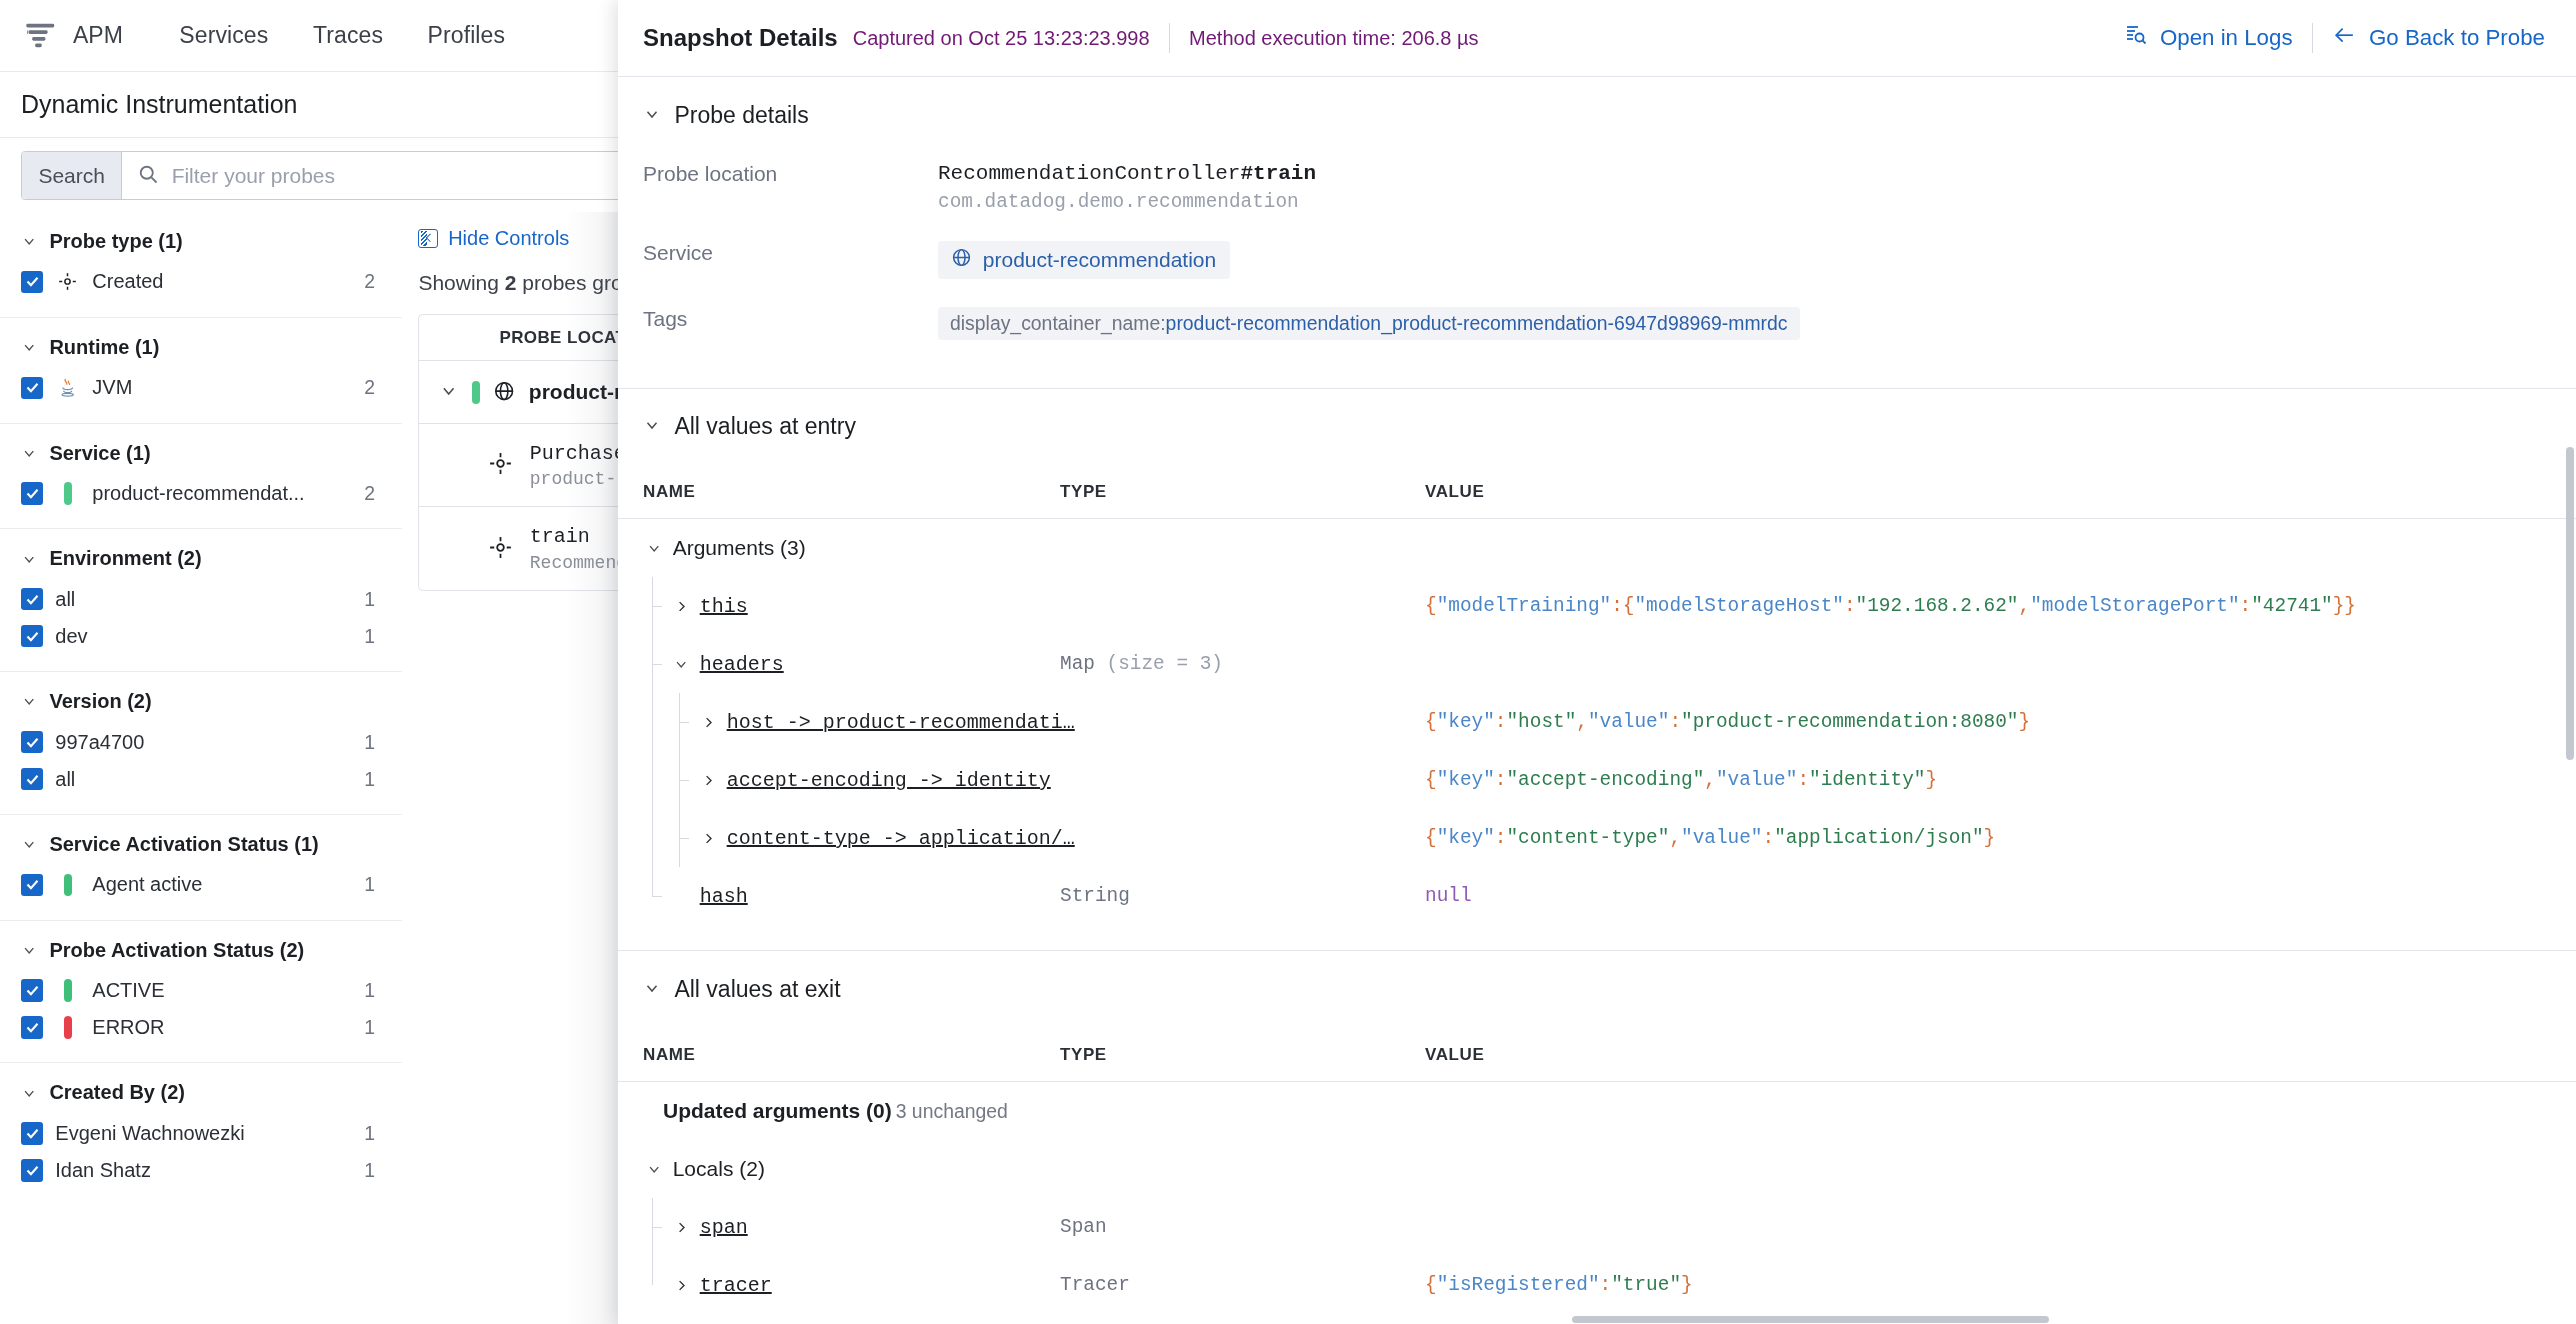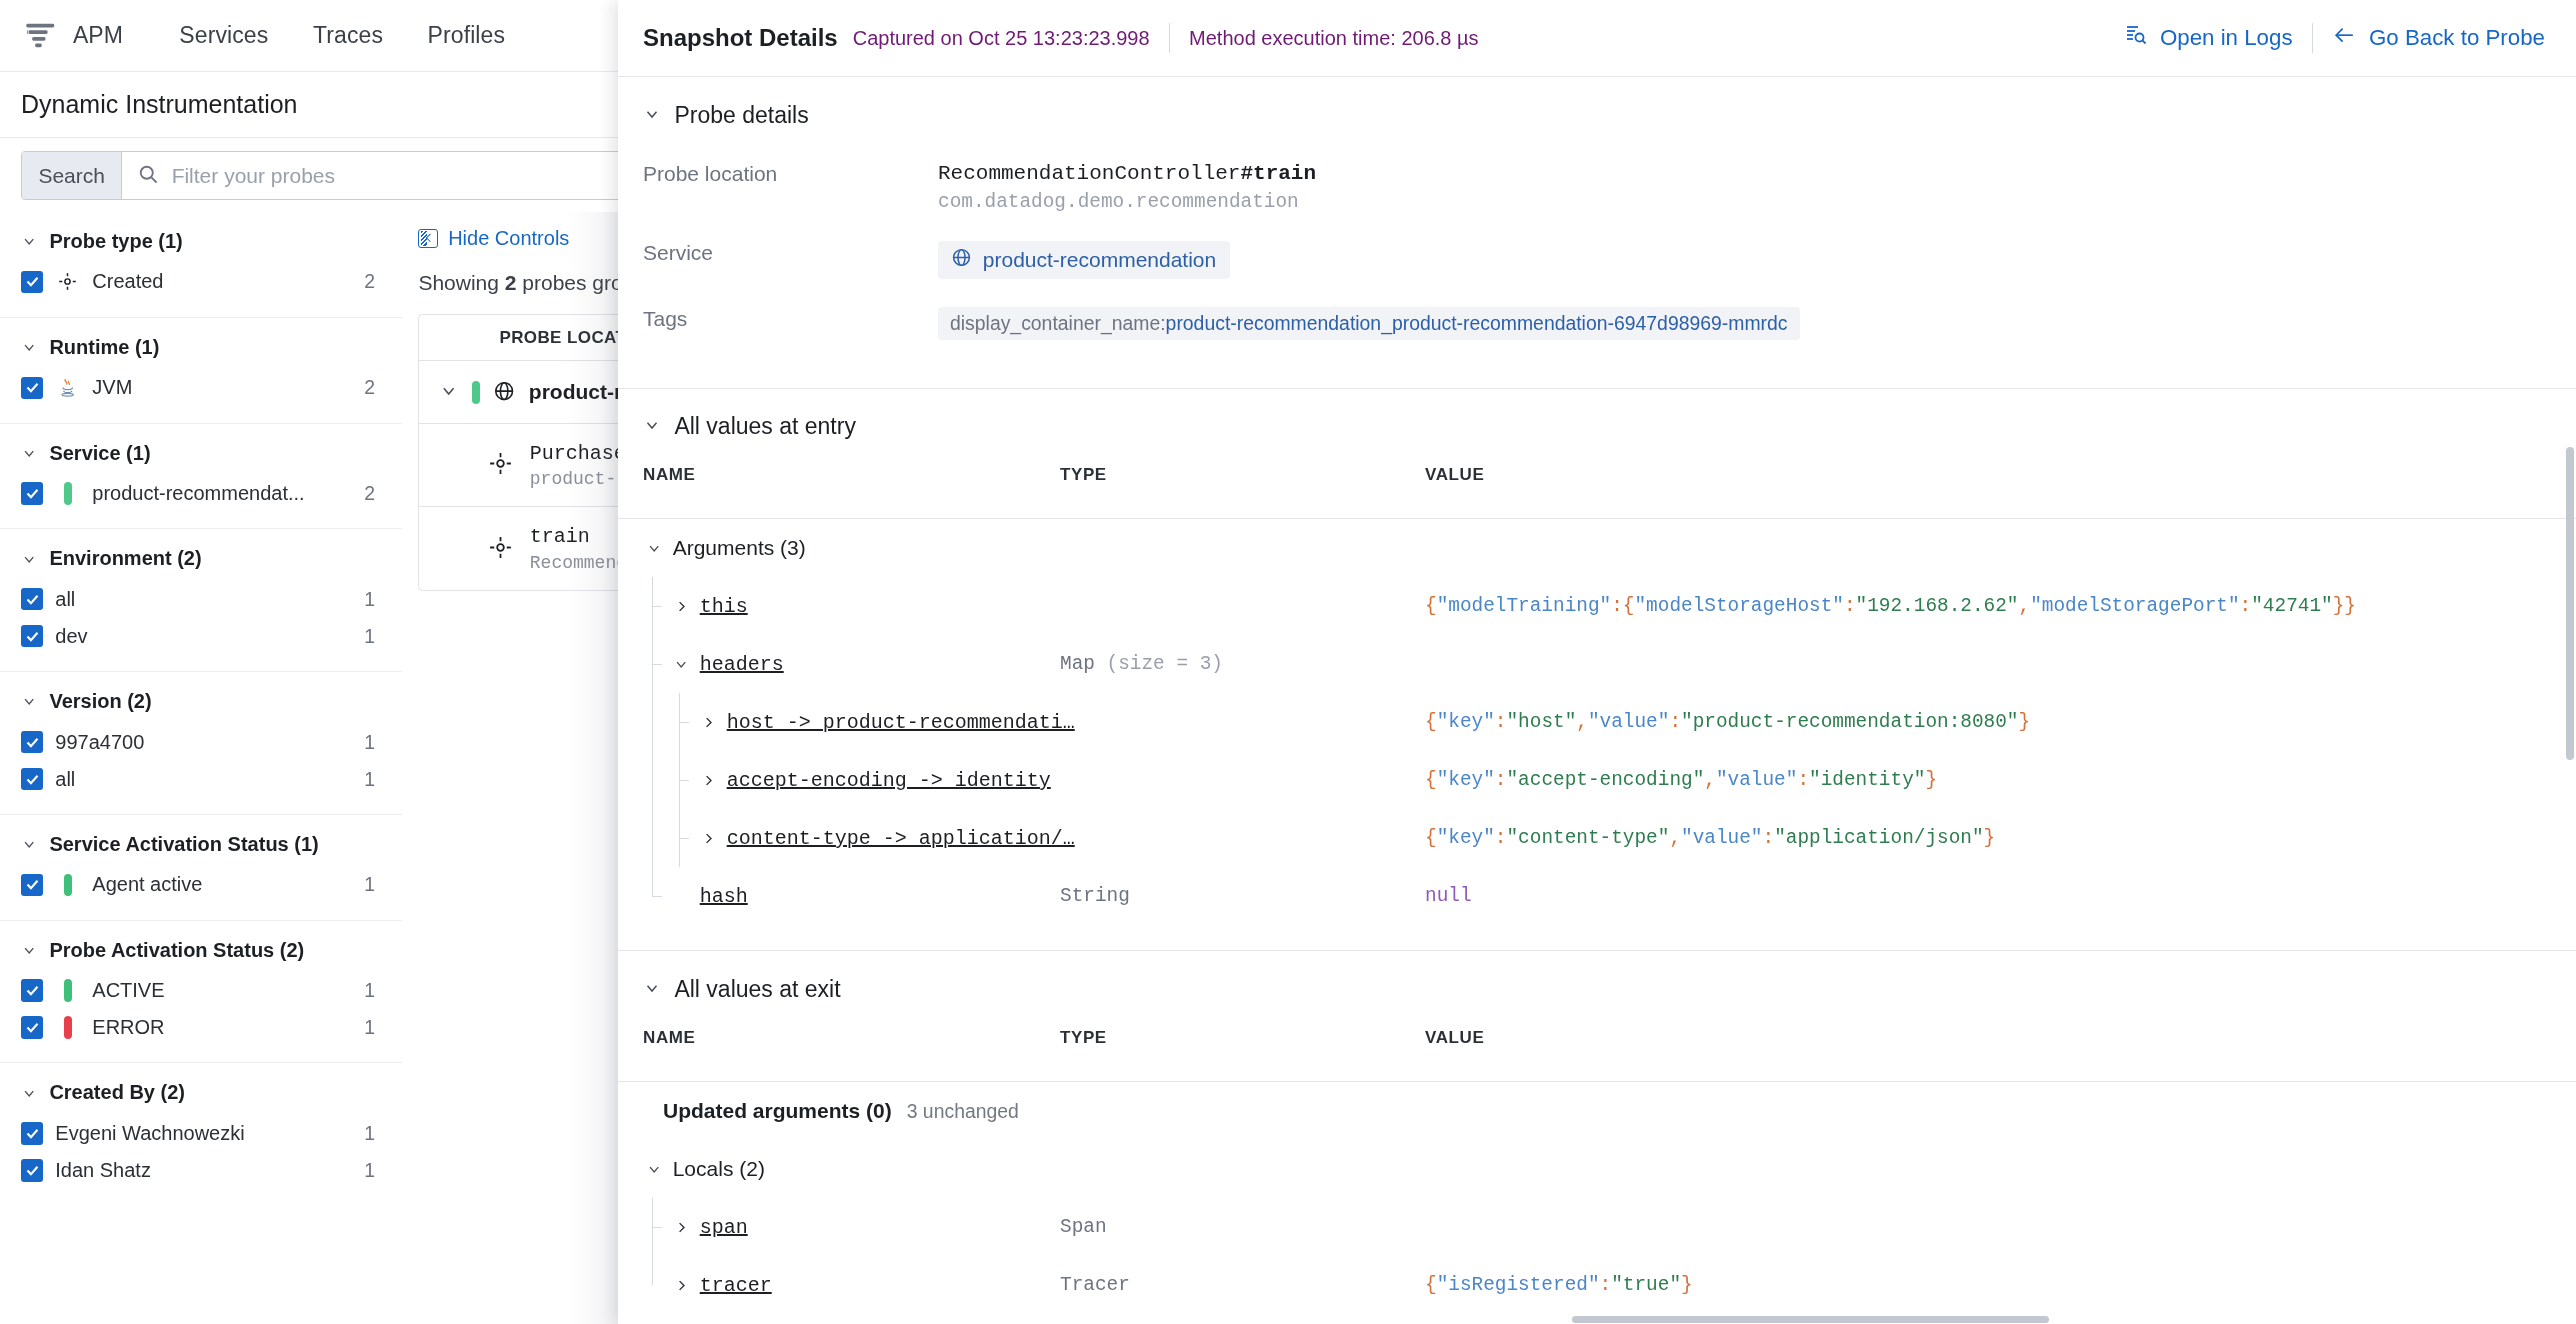--- a/index.html
+++ b/index.html
@@ -142,21 +142,21 @@
   .tag-more {
     border:0.7px solid #c7cbd4; border-radius:4.5px; padding:4.5px 12px; font-size:19.4px;
     color:#4a4f57; background:#fff; cursor:pointer; white-space:nowrap;
   }
 
   .hr { height:0.7px; background:#e3e5ea; margin:19.4px 0 0 0; }
 
   
   .vt { padding:0 0 0 0; }
   .vt-head {
-    display:flex; height:54px; padding-left:25px;
+    display:flex; align-items:center; height:54px; padding-left:25px;
     border-bottom:1.5px solid #e3e5ea; margin-top:25px;
   }
   .vt-h { font-size:17px; font-weight:bold; color:#2b2f36; letter-spacing:0.6px; }
   .c-name { width:417px; flex:none; }
   .c-type { width:365px; flex:none; }
   .c-value { flex:1; }
 
   .vt-row { display:flex; align-items:center; min-height:58px; padding-left:25px; }
   .nm { display:flex; align-items:center; gap:0; }
   .tree { position:relative; width:27px; height:58px; flex:none; }
@@ -167,21 +167,21 @@
   .grp-label { font-size:21px; color:#1c1f23; }
   .name-mono { font-family:"Liberation Mono", monospace; font-size:20px; color:#1c1f23; white-space:nowrap;text-decoration:underline; }
   .type-mono { font-family:"Liberation Mono", monospace; font-size:19.4px; color:#6d7380; }
   .type-mono .dim { color:#9aa0ab; }
   .json { font-family:"Liberation Mono", monospace; font-size:19.4px; white-space:nowrap; }
   .j-brace { color:#d4713a; }
   .j-key   { color:#4a86c8; }
   .j-val   { color:#2e7d4f; }
   .j-punct { color:#d4713a; }
   .j-null  { color:#8d5bb5; }
-  .upd-row { display:flex; align-items:center; gap:15px; padding-left:45px; height:58px; }
+  .upd-row { display:flex; align-items:center; gap:4px; padding-left:45px; height:58px; }
   .upd-strong { font-size:21px; font-weight:bold; color:#1c1f23; }
   .upd-dim { font-size:19.4px; color:#737984; }
 
   
   .scroll-v {
     position:absolute; right:2.2px; top:447px; width:7.4px; height:313px;
     background:#c3c7cf; border-radius:4.5px; z-index:40;
   }
   .scroll-h {
     position:absolute; left:954px; bottom:2.2px; width:477px; height:6.7px;

